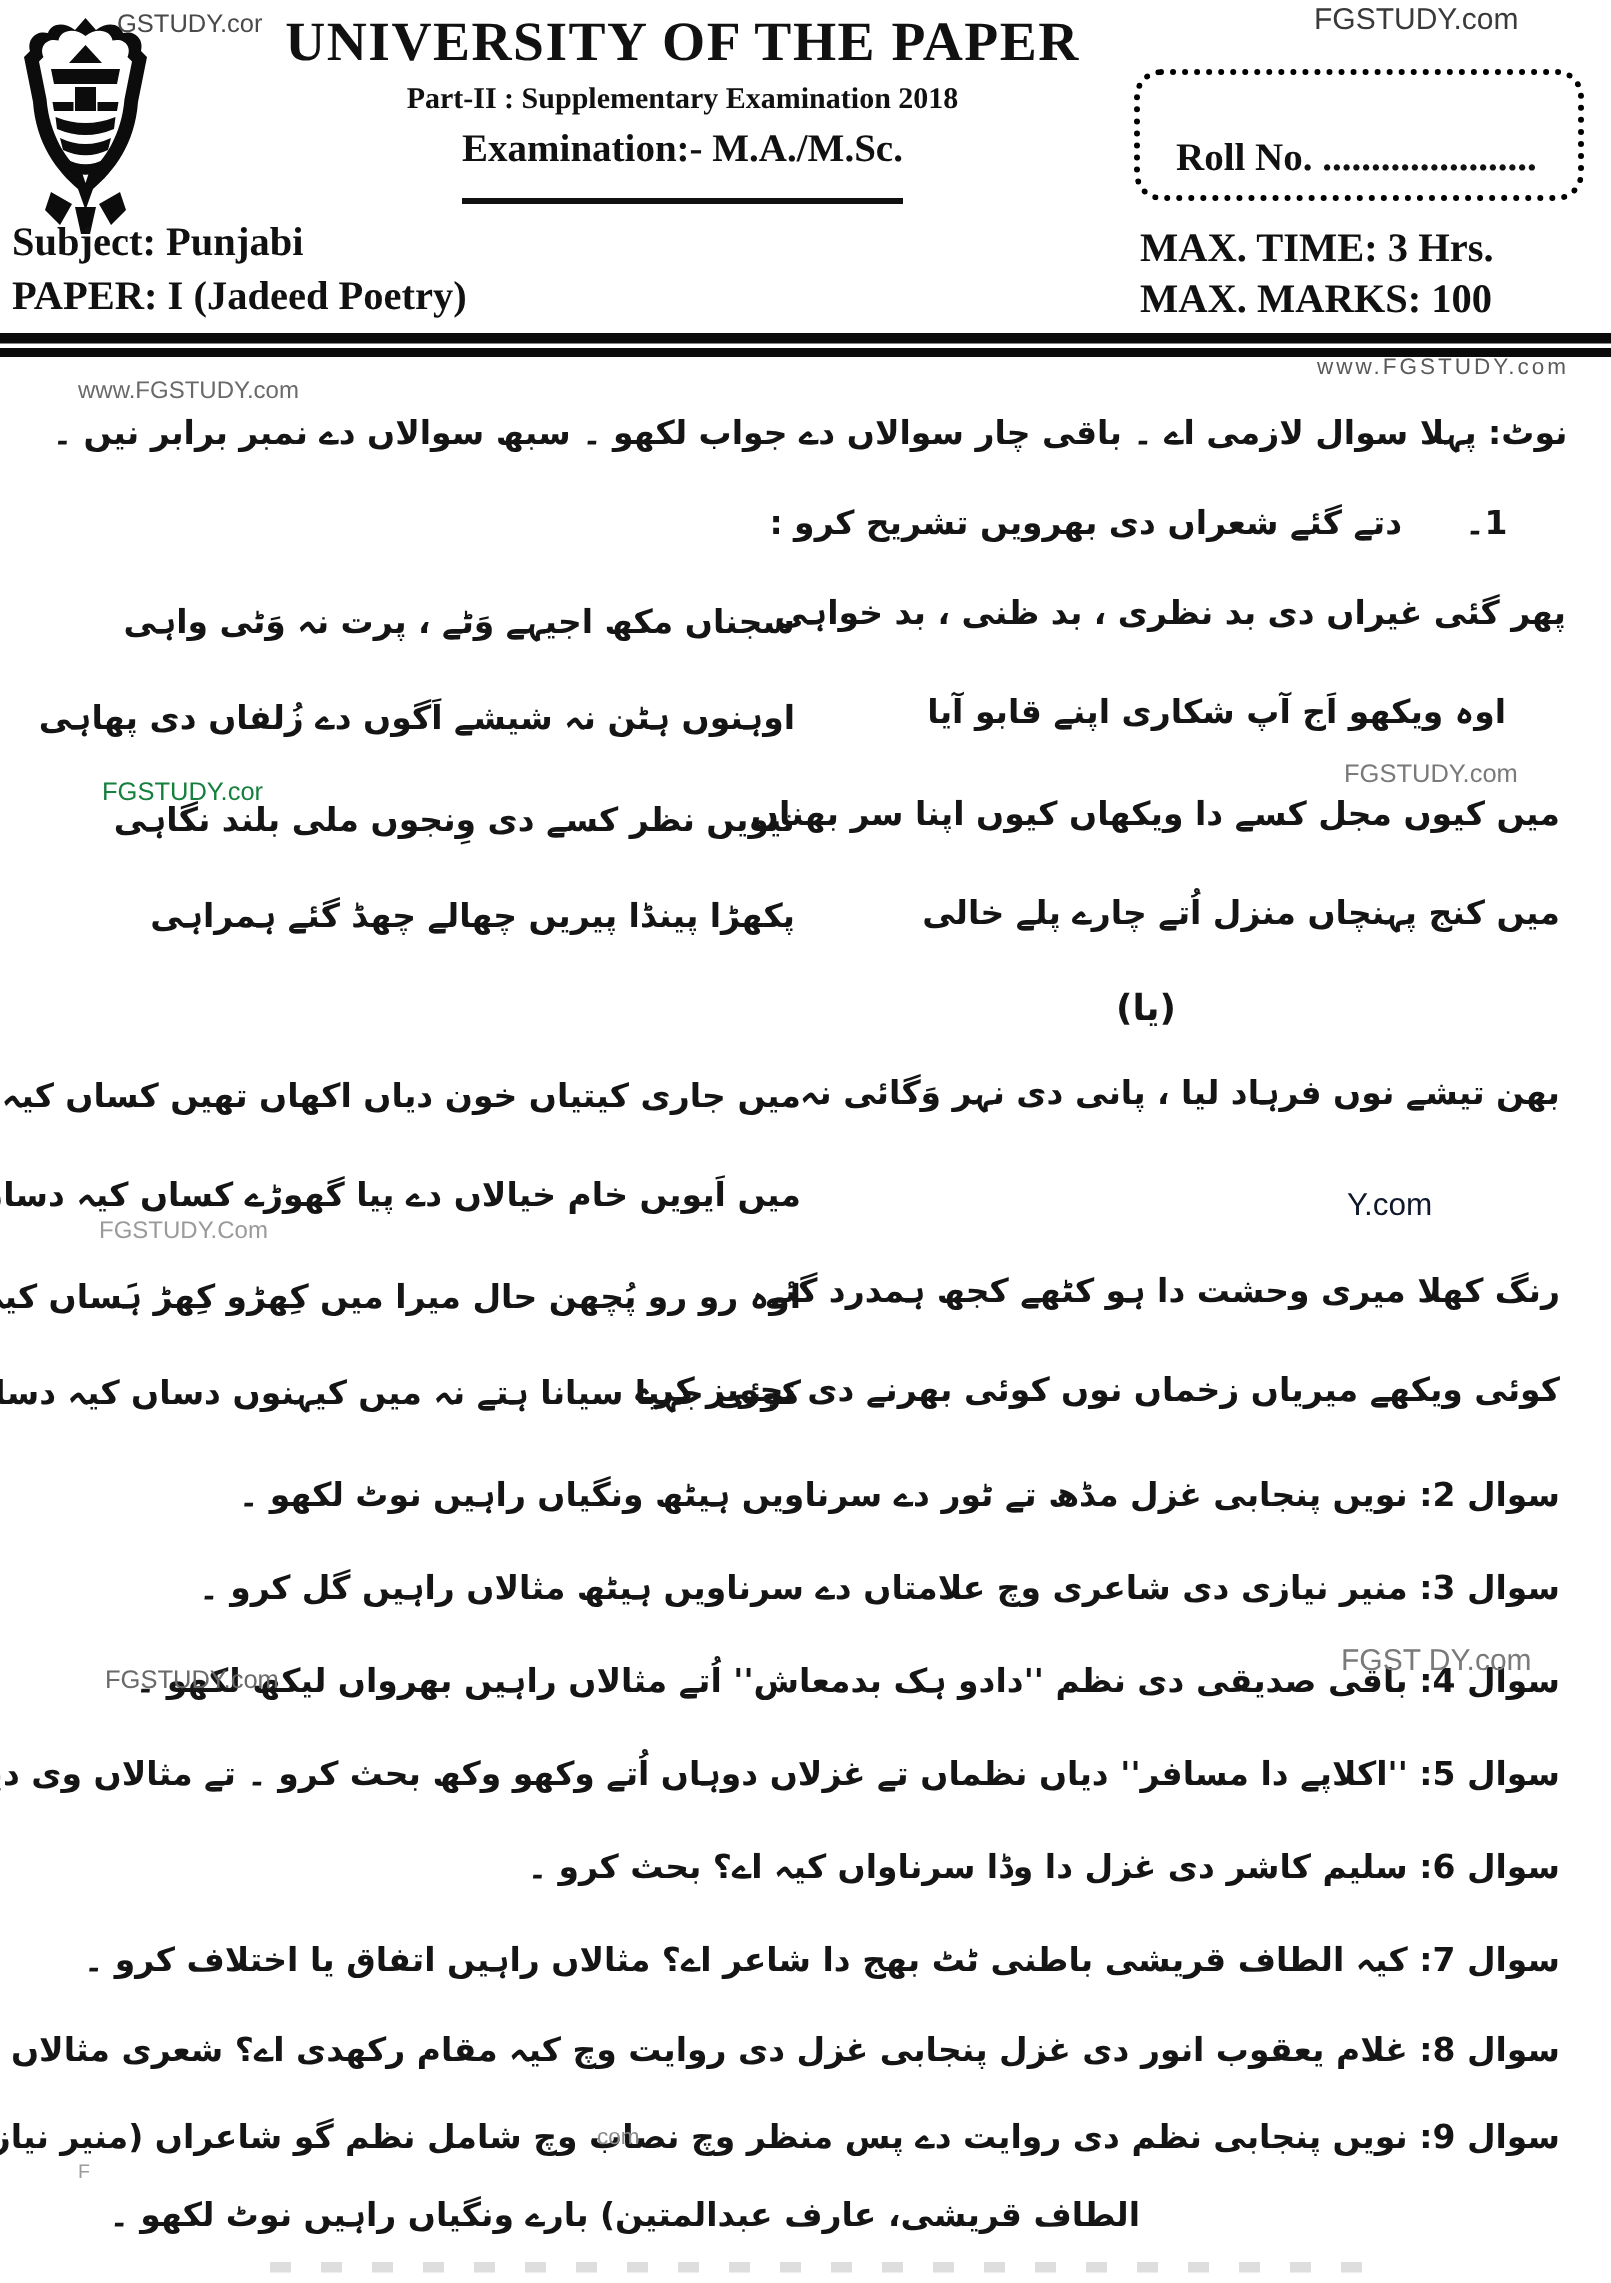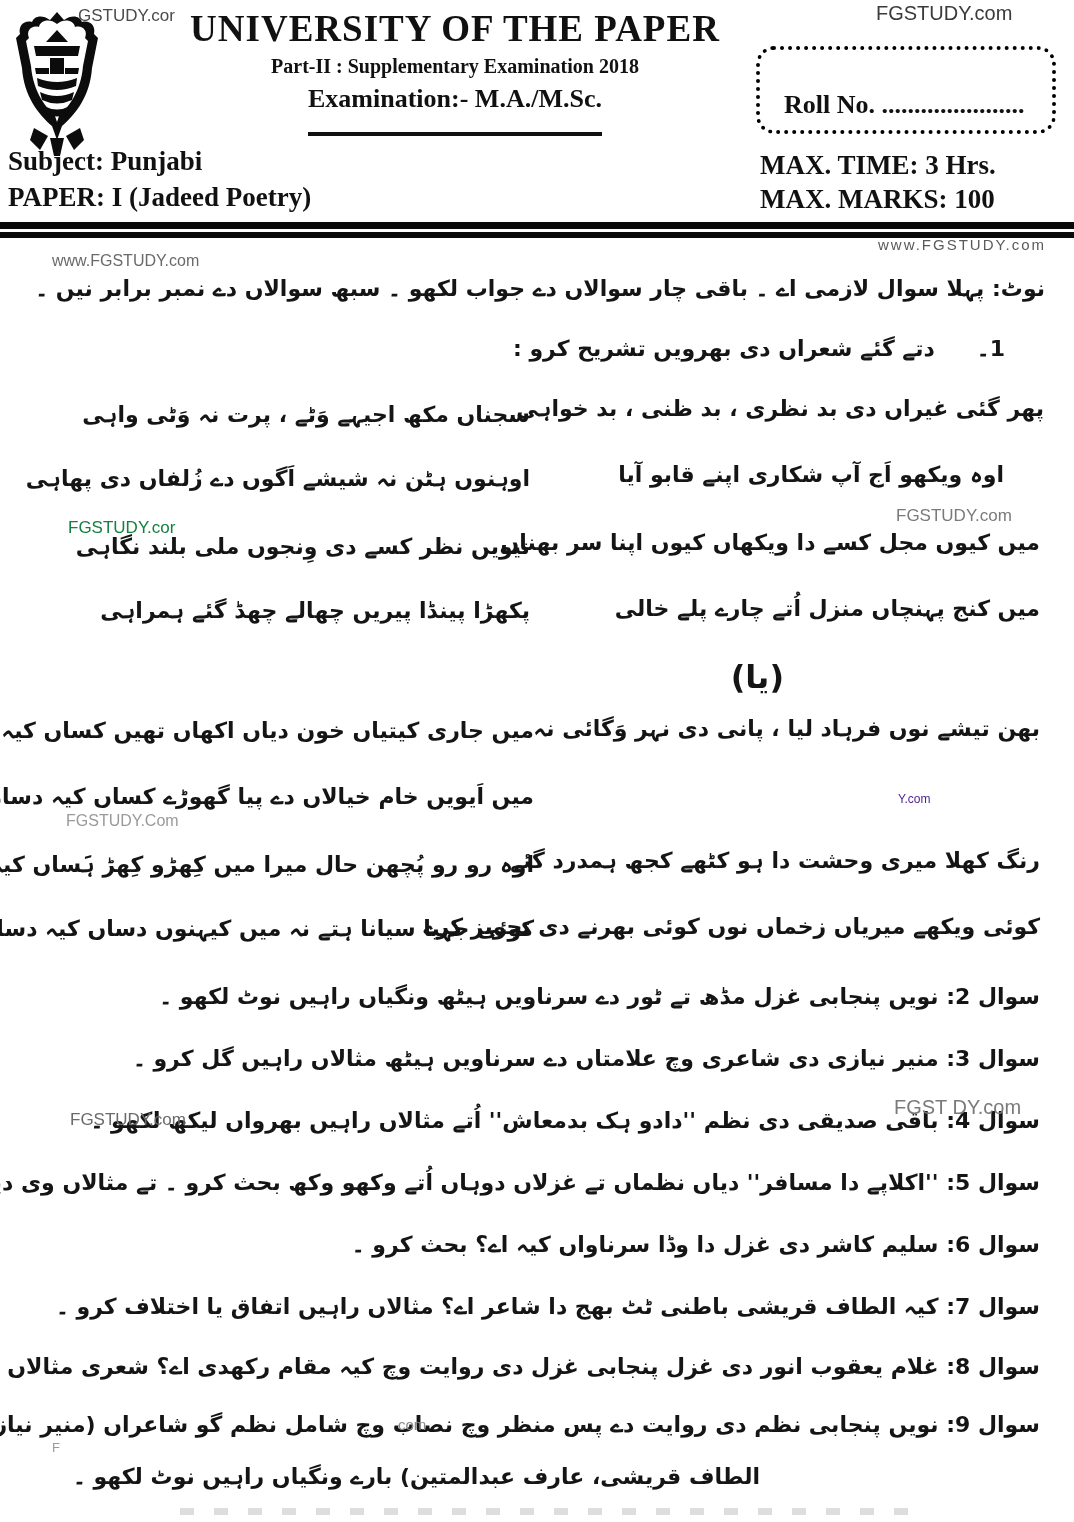--- a/index.html
+++ b/index.html
@@ -28,21 +28,21 @@
     position:absolute;left:0;top:222px;width:1074px;height:3px;
     border-top:7px solid #0a0a0a;border-bottom:6px solid #0a0a0a;background:#fff;
   }
   
   .u{
     position:absolute;direction:rtl;text-align:right;white-space:nowrap;
     font-family:"DejaVu Sans", sans-serif;font-weight:700;
     font-size:22px;color:#151515;
   }
   .q1num{margin-left:42px;}
-  .or-sep{font-size:32px;}
+  .or-sep{font-size:24px;}
   
   .wm{position:absolute;font-family:"Liberation Sans", sans-serif;white-space:nowrap;}
   
   .speckle{
     position:absolute;left:180px;top:1508px;width:740px;height:7px;opacity:.45;
     background:repeating-linear-gradient(90deg,#b5b5b5 0 14px,transparent 14px 34px);
   }
 </style>
 </head>
 <body>
@@ -116,21 +116,21 @@
   <div class="u" style="top:1412px;right:34px;">سوال 9: نویں پنجابی نظم دی روایت دے پس منظر وچ نصاب وچ شامل نظم گو شاعراں (منیر نیازی، باقی صدیقی،</div>
   <div class="u" style="top:1464px;right:314px;">الطاف قریشی، عارف عبدالمتین) بارے ونگیاں راہیں نوٹ لکھو ۔</div>
 
   <div class="wm" style="left:78px;top:6px;font-size:17px;color:#4a4a4a;">GSTUDY.cor</div>
   <div class="wm" style="left:876px;top:2px;font-size:20px;color:#3a3a3a;">FGSTUDY.com</div>
   <div class="wm" style="left:52px;top:252px;font-size:16px;color:#6a6a6a;">www.FGSTUDY.com</div>
   <div class="wm" style="left:878px;top:236px;font-size:15px;color:#5a5a5a;letter-spacing:2px;">www.FGSTUDY.com</div>
   <div class="wm" style="left:68px;top:518px;font-size:17px;color:#15803d;">FGSTUDY.cor</div>
   <div class="wm" style="left:896px;top:506px;font-size:17px;color:#7a7a7a;">FGSTUDY.com</div>
   <div class="wm" style="left:66px;top:812px;font-size:16px;color:#9a9a9a;">FGSTUDY.Com</div>
-  <div class="wm" style="left:898px;top:792px;font-size:12px;color:#4c1d95;">Y.com</div>
+  <div class="wm" style="left:898px;top:792px;font-size:21px;color:#0f172a;">Y.com</div>
   <div class="wm" style="left:70px;top:1110px;font-size:17px;color:#6a6a6a;">FGSTUDY.com</div>
   <div class="wm" style="left:894px;top:1096px;font-size:20px;color:#7a7a7a;">FGST DY.com</div>
   <div class="wm" style="left:398px;top:1416px;font-size:15px;color:#8a8a8a;">com</div>
   <div class="wm" style="left:52px;top:1440px;font-size:13px;color:#9a9a9a;">F</div>
 
   <div class="speckle"></div>
 
 </div>
 
 </body></html>

